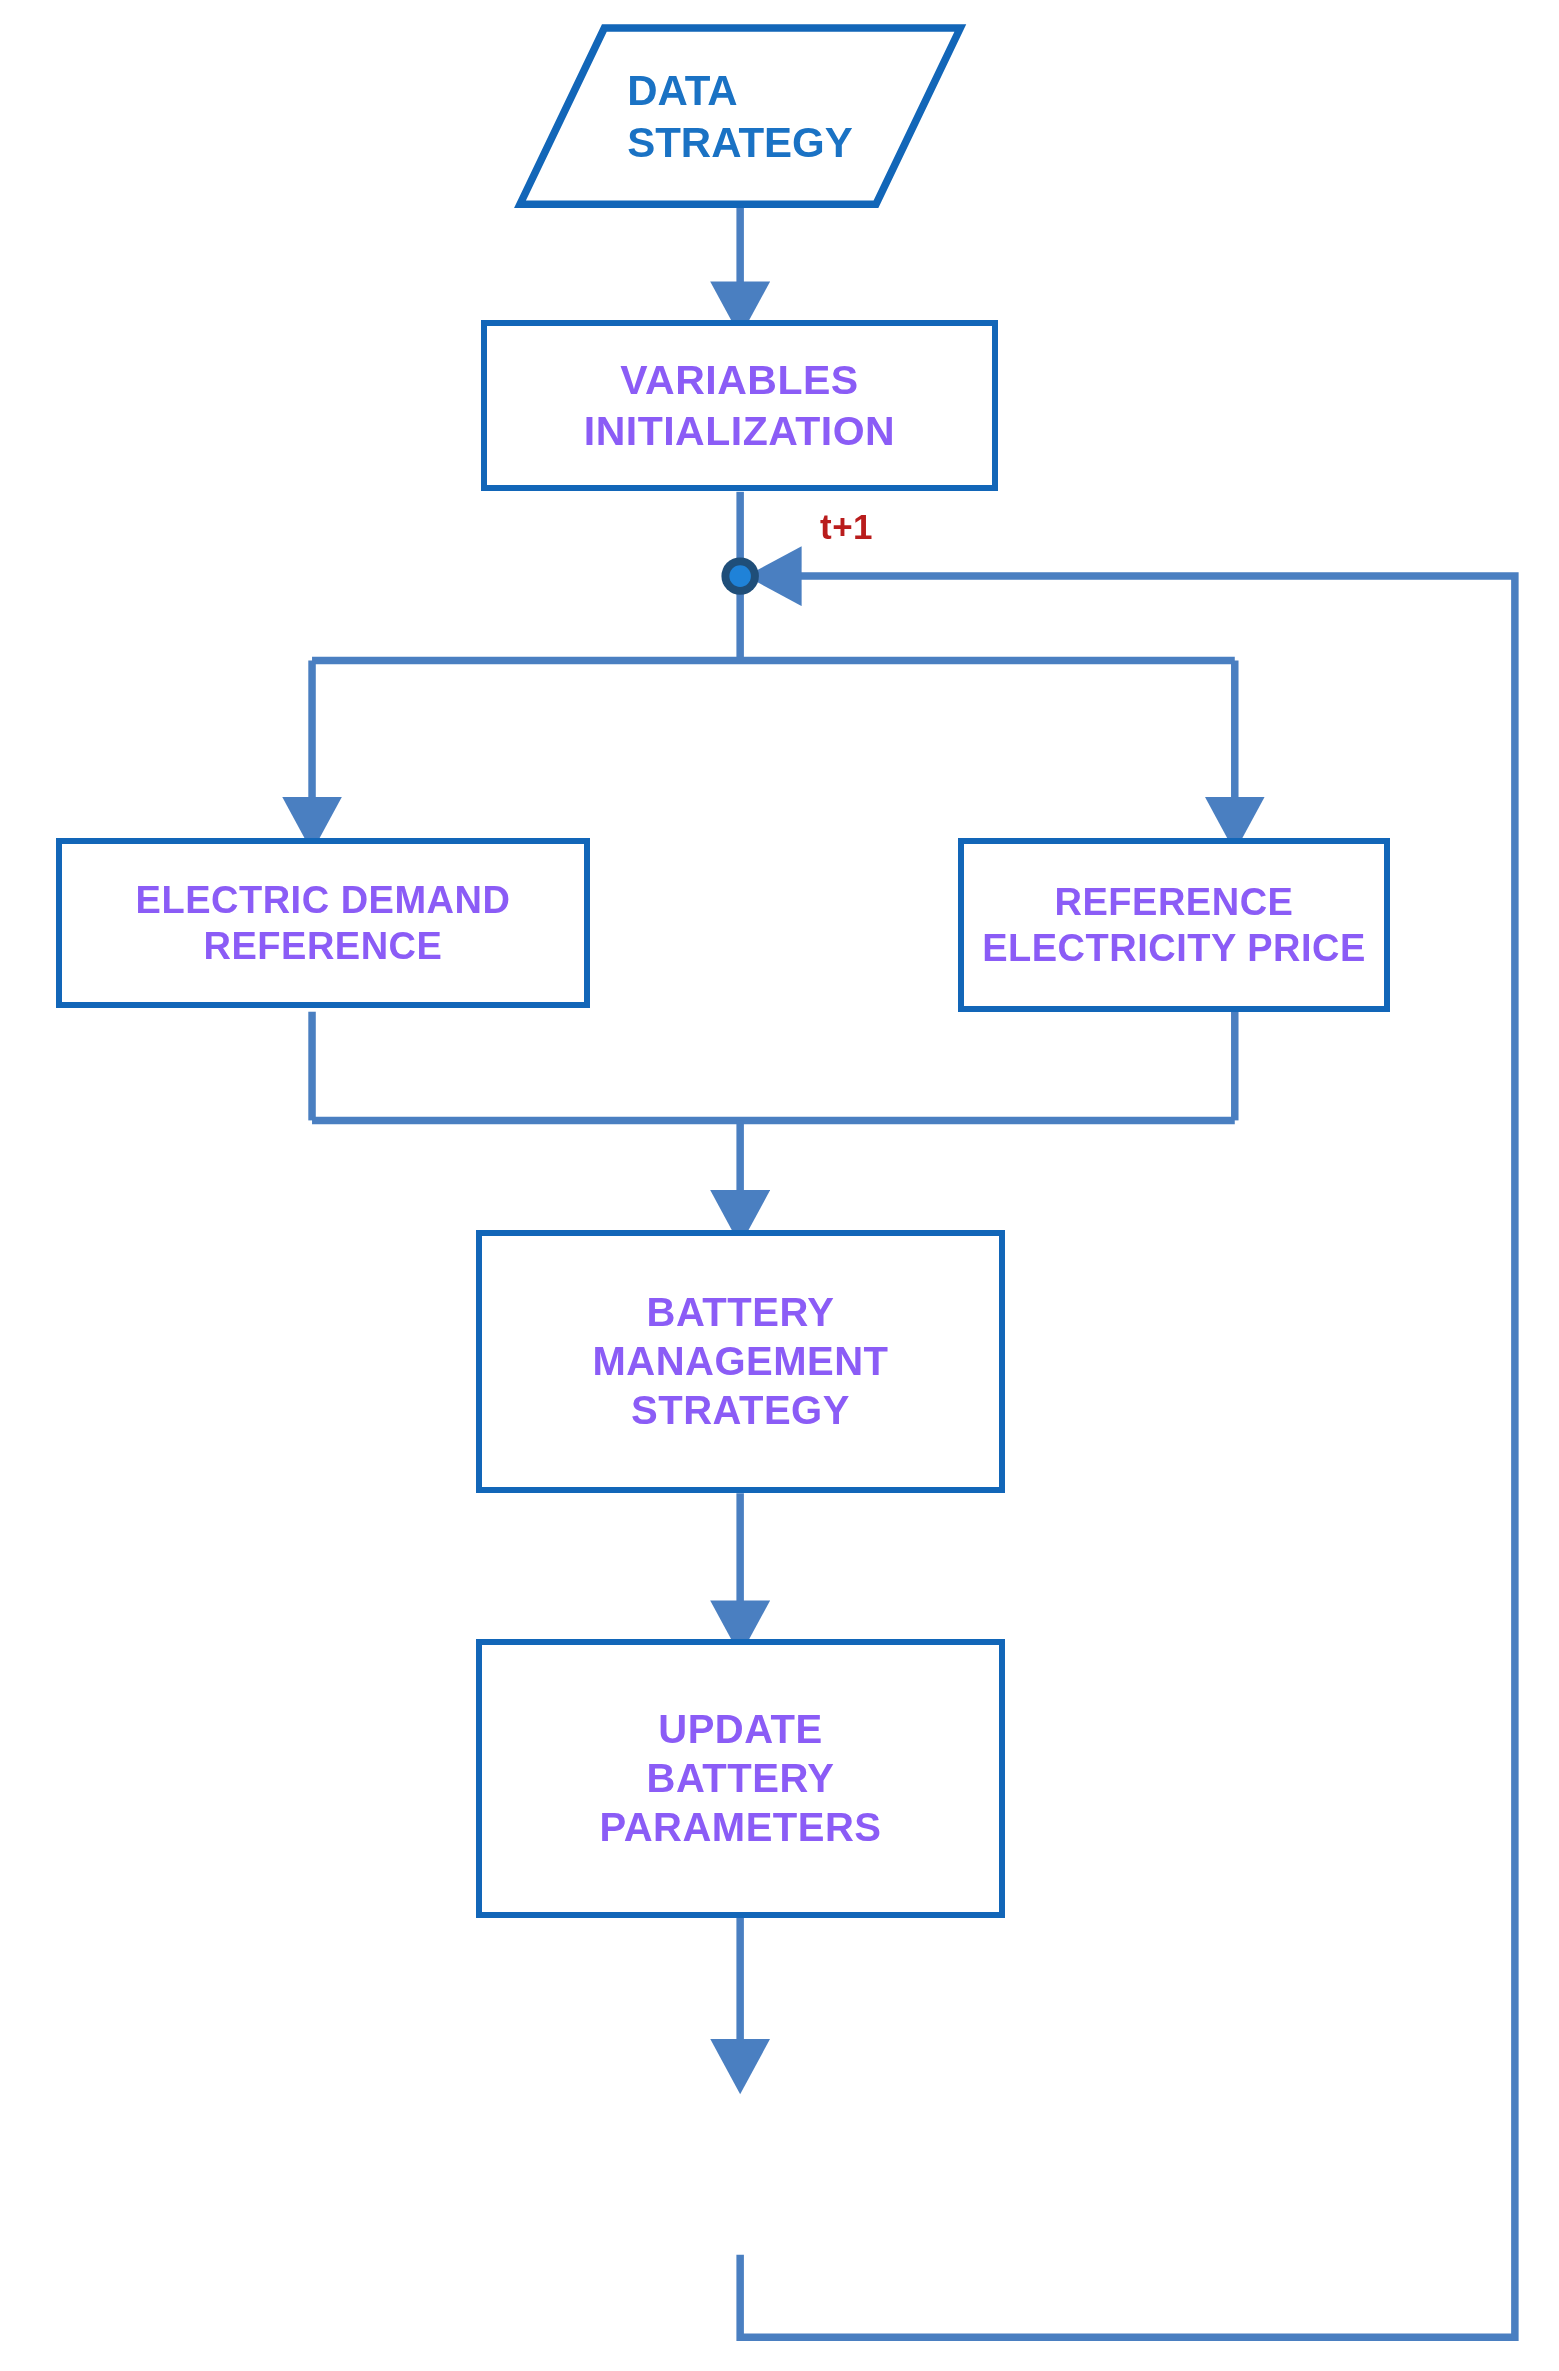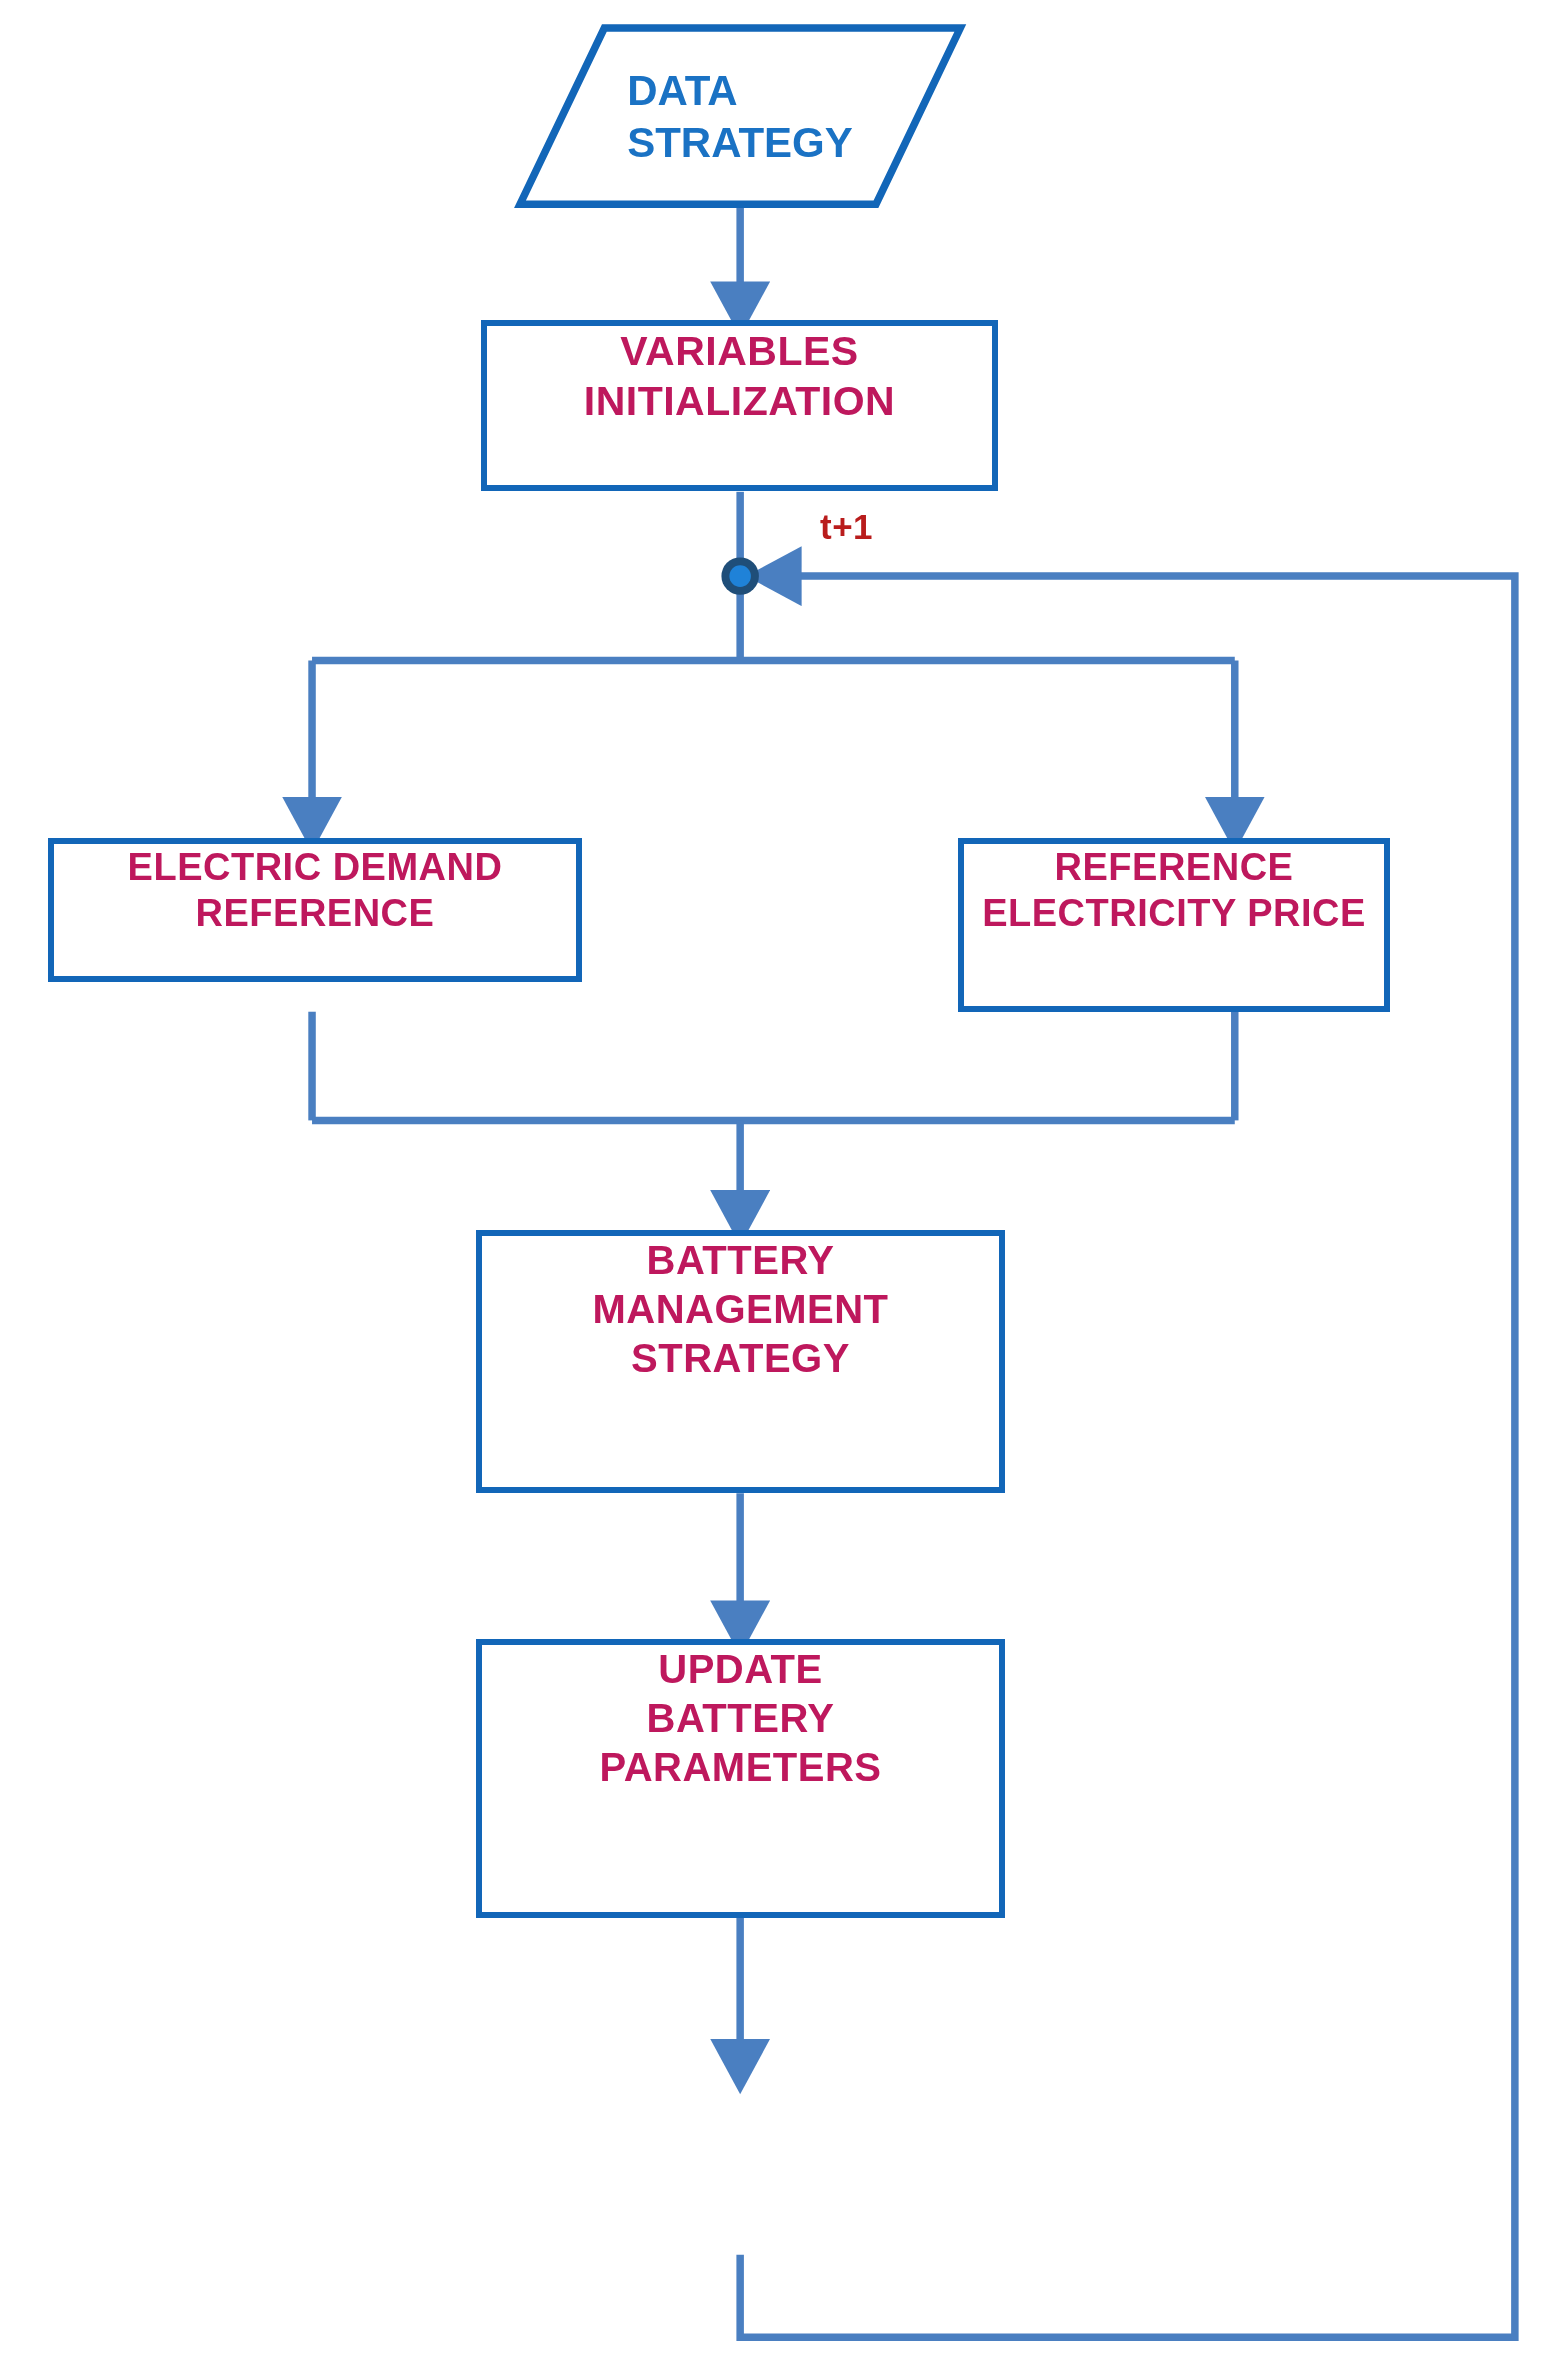--- a/index.html
+++ b/index.html
@@ -1,21 +1,21 @@
 <!DOCTYPE html>
 <html style="font-size:15px"><head>
 <meta charset="utf-8">
 <style>
   html,body{margin:0;padding:0;background:#ffffff;}
   body{width:1559px;height:2371px;position:relative;overflow:hidden;
        font-family:"Liberation Sans","DejaVu Sans",sans-serif;}
   #stage{position:absolute;left:0;top:0;width:1559px;height:2371px;}
   svg#flow{position:absolute;left:0;top:0;width:1559px;height:2371px;}
-  .node{position:absolute;display:flex;justify-content:center;
-        text-align:center;color:#be185d;font-weight:bold;letter-spacing:0.5px;
+  .node{position:absolute;display:flex;align-items:center;justify-content:center;
+        text-align:center;color:#8b5cf6;font-weight:bold;letter-spacing:0.5px;
         line-height:1.22;box-sizing:border-box;}
   .rect{border:6.6px solid #1266b8;background:#ffffff;}
   .label-edge{position:absolute;color:#b91c1c;font-weight:bold;font-size:35px;
               letter-spacing:0.5px;}
   .para-text{position:absolute;display:flex;align-items:center;justify-content:center;
              text-align:left;color:#1a72c4;font-weight:bold;line-height:1.22;}
 </style>
 </head>
 <body>
 
@@ -73,21 +73,21 @@
     </div>
   </div>
 
   <div class="node rect" style="left:481px;top:320px;width:517px;height:171px;font-size:41px;">
     <div>
       <div>VARIABLES</div>
       <div>INITIALIZATION</div>
     </div>
   </div>
 
-  <div class="node rect" style="left:48px;top:838px;width:534px;height:144px;font-size:38px;">
+  <div class="node rect" style="left:56px;top:838px;width:534px;height:170px;font-size:38px;">
     <div>
       <div>ELECTRIC DEMAND</div>
       <div>REFERENCE</div>
     </div>
   </div>
 
   <div class="node rect" style="left:958px;top:838px;width:432px;height:174px;font-size:38px;">
     <div>
       <div>REFERENCE</div>
       <div>ELECTRICITY PRICE</div>

